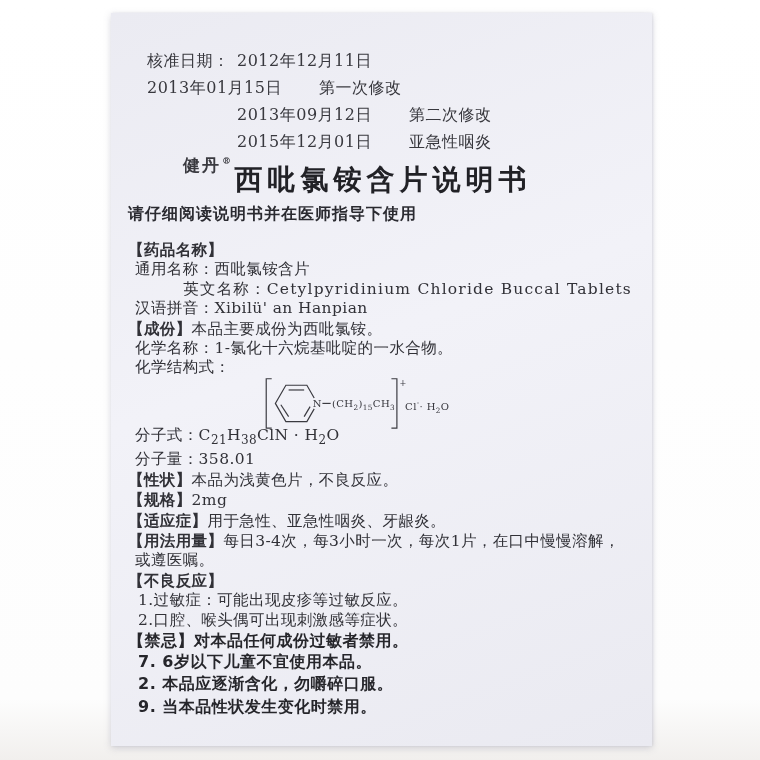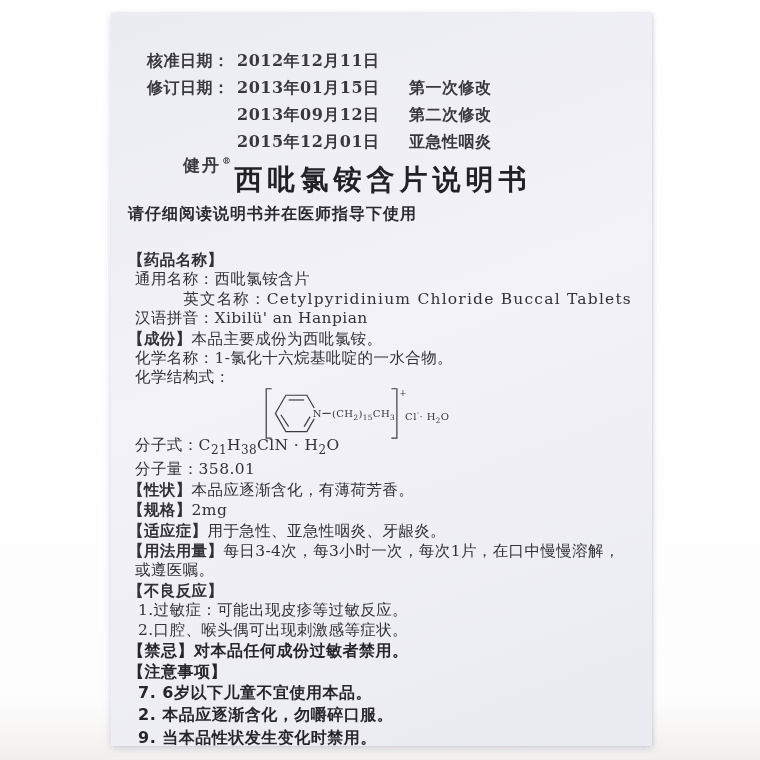--- a/index.html
+++ b/index.html
@@ -12,41 +12,41 @@
   .paper {
     position: absolute;
     left: 111px; top: 13px;
     width: 541px; height: 733px;
     background: linear-gradient(160deg, #ebebf2 0%, #f2f2f8 45%, #eaeaf1 100%);
     box-shadow: 0 2px 7px rgba(110,110,135,0.28), 1px 0 2px rgba(150,150,170,0.18);
     padding: 34px 20px 0 17px;
     color: #313137;
   }
   
-  .dates { margin-left: 19px; font-size: 16px; font-weight: 700; letter-spacing: 0.5px; color: #38383e; }
+  .dates { margin-left: 19px; font-size: 16px; font-weight: 400; letter-spacing: 0.5px; color: #38383e; }
   .date-row { display: flex; line-height: 27px; }
   .date-label { width: 90px; flex: 0 0 auto; }
   .date-value { width: 146px; flex: 0 0 auto; }
   .date-note  { margin-left: 26px; }
   
   .header-block { position: relative; margin-top: -5px; }
   .brand { position: absolute; left: 55px; top: 4px; font-size: 17px; font-weight: 600; letter-spacing: 2px; color: #3a3a40; }
   .brand sup { font-size: 9px; vertical-align: super; margin-left: 1px; }
   .page-title {
     text-align: center; padding-top: 11px; padding-left: 6px;
     font-family: "DejaVu Sans", "Liberation Sans", sans-serif;
     font-size: 28px; font-weight: bold; letter-spacing: 5px; color: #212126;
   }
   .subtitle {
     text-align: left; margin-top: 5px;
     font-family: "DejaVu Sans", "Liberation Sans", sans-serif;
     font-size: 16px; font-weight: bold; letter-spacing: 1px; color: #2a2a30;
   }
   
-  .doc-body { margin-top: 25px; font-size: 15.5px; letter-spacing: 0.4px; }
+  .doc-body { margin-top: 15px; font-size: 15.5px; letter-spacing: 0.4px; }
   .body-line { line-height: 19.4px; }
   .sec-head { font-weight: bold; }
   .indent { padding-left: 7px; }
   .indent2 { padding-left: 10px; }
   .english-line { letter-spacing: 1.2px; text-align: right; }
   .hang { padding-left: 7px; text-indent: -7px; }
   sub { font-size: 12px; }
   .structure-row { margin: -4px 0 -2px 130px; height: 54px; }
   .bold-sans {
     font-family: "DejaVu Sans", "Liberation Sans", sans-serif;
@@ -61,21 +61,20 @@
 <body>
 
 <div class="paper">
 
   <div class="dates">
     <div class="date-row">
       <span class="date-label">核准日期：</span>
       <span class="date-value">2012年12月11日</span>
     </div>
     <div class="date-row">
-      <span class="date-label">修订日期：</span>
       <span class="date-value">2013年01月15日</span>
       <span class="date-note">第一次修改</span>
     </div>
     <div class="date-row">
       <span class="date-label"></span>
       <span class="date-value">2013年09月12日</span>
       <span class="date-note">第二次修改</span>
     </div>
     <div class="date-row">
       <span class="date-label"></span>
@@ -113,30 +112,29 @@
         <text x="81" y="36" font-size="11"><tspan>(CH</tspan><tspan dy="3" font-size="8">2</tspan><tspan dy="-3">)</tspan><tspan dy="3" font-size="8">15</tspan><tspan dy="-3">CH</tspan><tspan dy="3" font-size="8">3</tspan></text>
         <path class="bond" d="M146,5 L152,5 L152,59 L146,59"></path>
         <text x="155" y="13" font-size="9">+</text>
         <text x="161" y="39" font-size="11"><tspan>Cl</tspan><tspan dy="-5" font-size="8">-</tspan><tspan dy="5">· H</tspan><tspan dy="3" font-size="8">2</tspan><tspan dy="-3">O</tspan></text>
       </svg>
     </div>
 
     <div class="body-line indent"><span>分子式：</span><span>C</span><sub>21</sub><span>H</span><sub>38</sub><span>ClN · H</span><sub>2</sub><span>O</span></div>
     <div class="body-line indent"><span>分子量：</span><span>358.01</span></div>
 
-    <div class="body-line"><span class="sec-head">【性状】</span><span>本品应逐渐含化，有薄荷芳香。</span></div>
+    <div class="body-line"><span class="sec-head">【性状】</span><span>本品为浅黄色片，不良反应。</span></div>
     <div class="body-line"><span class="sec-head">【规格】</span><span>2mg</span></div>
     <div class="body-line"><span class="sec-head">【适应症】</span><span>用于急性、亚急性咽炎、牙龈炎。</span></div>
     <div class="body-line hang"><span class="sec-head">【用法用量】</span><span>每日3-4次，每3小时一次，每次1片，在口中慢慢溶解，或遵医嘱。</span></div>
 
     <div class="body-line"><span class="sec-head">【不良反应】</span></div>
     <div class="body-line indent2">1.过敏症：可能出现皮疹等过敏反应。</div>
     <div class="body-line indent2">2.口腔、喉头偶可出现刺激感等症状。</div>
 
     <div class="body-line bold-sans"><span>【禁忌】</span><span>对本品任何成份过敏者禁用。</span></div>
 
-    <div class="body-line bold-sans"><span>【注意事项】</span></div>
     <div class="body-line bold-sans indent2 note-item">7. 6岁以下儿童不宜使用本品。</div>
     <div class="body-line bold-sans indent2 note-item">2. 本品应逐渐含化，勿嚼碎口服。</div>
     <div class="body-line bold-sans indent2 note-item">9. 当本品性状发生变化时禁用。</div>
 
   </div>
 </div>
 
 </body></html>

